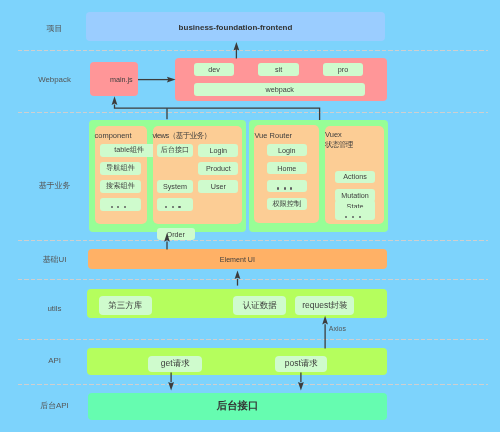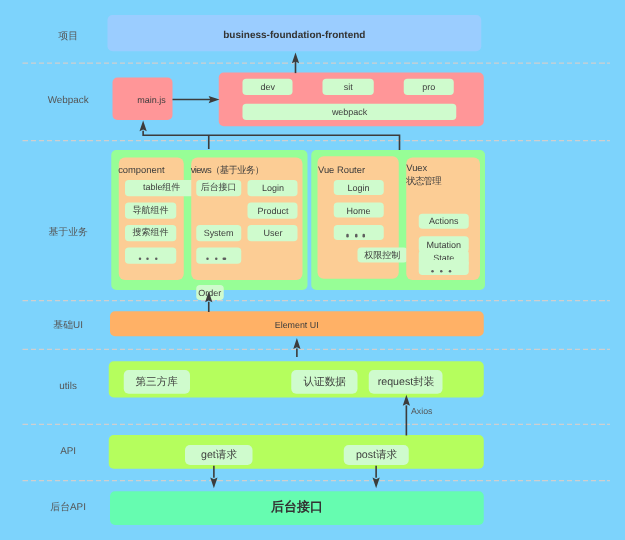--- a/index.html
+++ b/index.html
@@ -78,41 +78,41 @@
       <i></i>
       <i></i>
       <i></i>
     </div>
 
   <div class="grp" style="left:152.5px;top:125.9px;width:89px;height:98px;">
     <div class="grp-title" style="top:5.5px;letter-spacing:-0.5px;">views（基于业务）</div>
   </div>
   <div class="chip" style="left:156.8px;top:144.3px;width:36.2px;height:12.4px;">后台接口</div>
   <div class="chip" style="left:198.2px;top:144.3px;width:40.3px;height:12.4px;">Login</div>
-  <div class="chip" style="left:156.8px;top:180px;width:22px;height:12.4px;margin-top:48px;">Order</div>
+  <div class="chip" style="left:156.8px;top:180px;width:38px;height:12.4px;margin-top:48px;">Order</div>
   <div class="chip" style="left:198.2px;top:162.3px;width:40.3px;height:12.4px;">Product</div>
   <div class="chip" style="left:156.8px;top:180.3px;width:36.2px;height:12.4px;">System</div>
   <div class="chip" style="left:198.2px;top:180.3px;width:40.3px;height:12.4px;">User</div>
   <div class="chip dots" style="left:156.8px;top:198.3px;width:36.2px;height:12.4px;">
       <i></i>
       <i></i>
       <i></i>
     </div>
 
   <div class="grp" style="left:254.4px;top:125.4px;width:64.2px;height:97.8px;">
     <div class="grp-title" style="top:5.5px;">Vue Router</div>
   </div>
   <div class="chip" style="left:266.6px;top:144.1px;width:40.4px;height:12.4px;">Login</div>
   <div class="chip" style="left:266.6px;top:161.9px;width:40.4px;height:12.4px;">Home</div>
   <div class="chip dots" style="left:266.6px;top:179.7px;width:40.4px;height:12.4px;">
       <i></i>
       <i></i>
       <i></i>
     </div>
-  <div class="chip" style="left:266.6px;top:197.5px;width:40.4px;height:12.4px;margin-left:19px;">权限控制</div>
+  <div class="chip" style="left:266.6px;top:197.5px;width:40.4px;height:12.4px;">权限控制</div>
 
   <div class="grp" style="left:325px;top:125.9px;width:58.8px;height:98.2px;">
     <div class="grp-title" style="top:4.5px;">Vuex</div>
     <div class="grp-title" style="top:14px;letter-spacing:-0.6px;">状态管理</div>
   </div>
   <div class="chip" style="left:334.8px;top:152.3px;width:40.4px;height:12.4px;margin-top:48px;">State</div>
   <div class="chip" style="left:334.8px;top:170.8px;width:40.4px;height:12.4px;">Actions</div>
   <div class="chip" style="left:334.8px;top:189.3px;width:40.4px;height:12.4px;">Mutation</div>
   <div class="chip dots" style="left:334.8px;top:207.8px;width:40.4px;height:12.4px;">
       <i></i>

